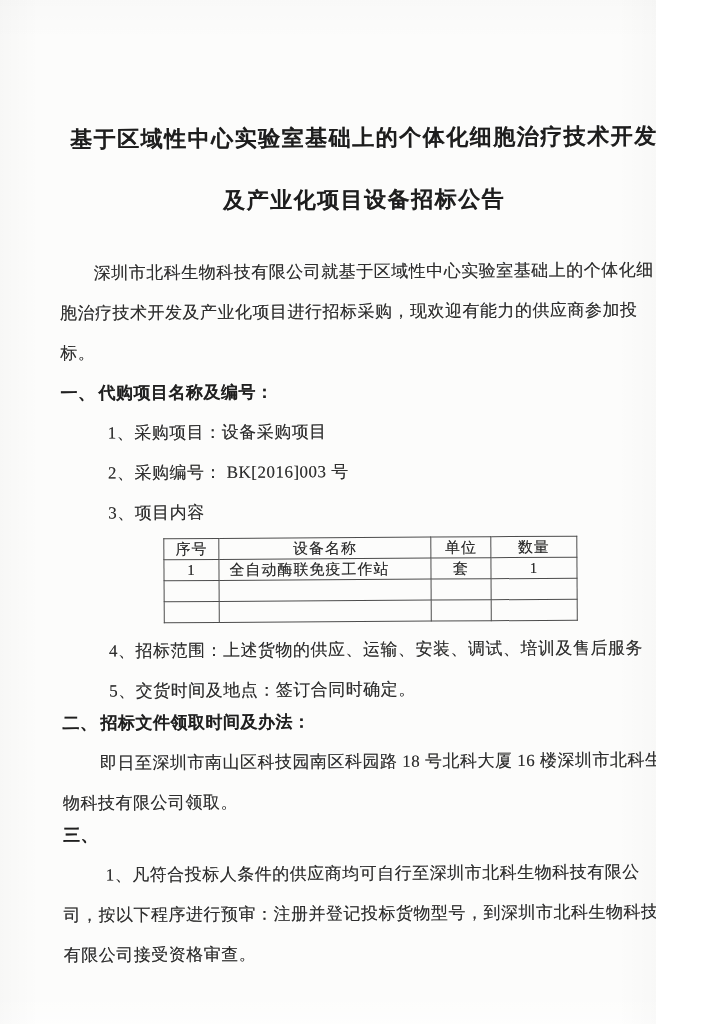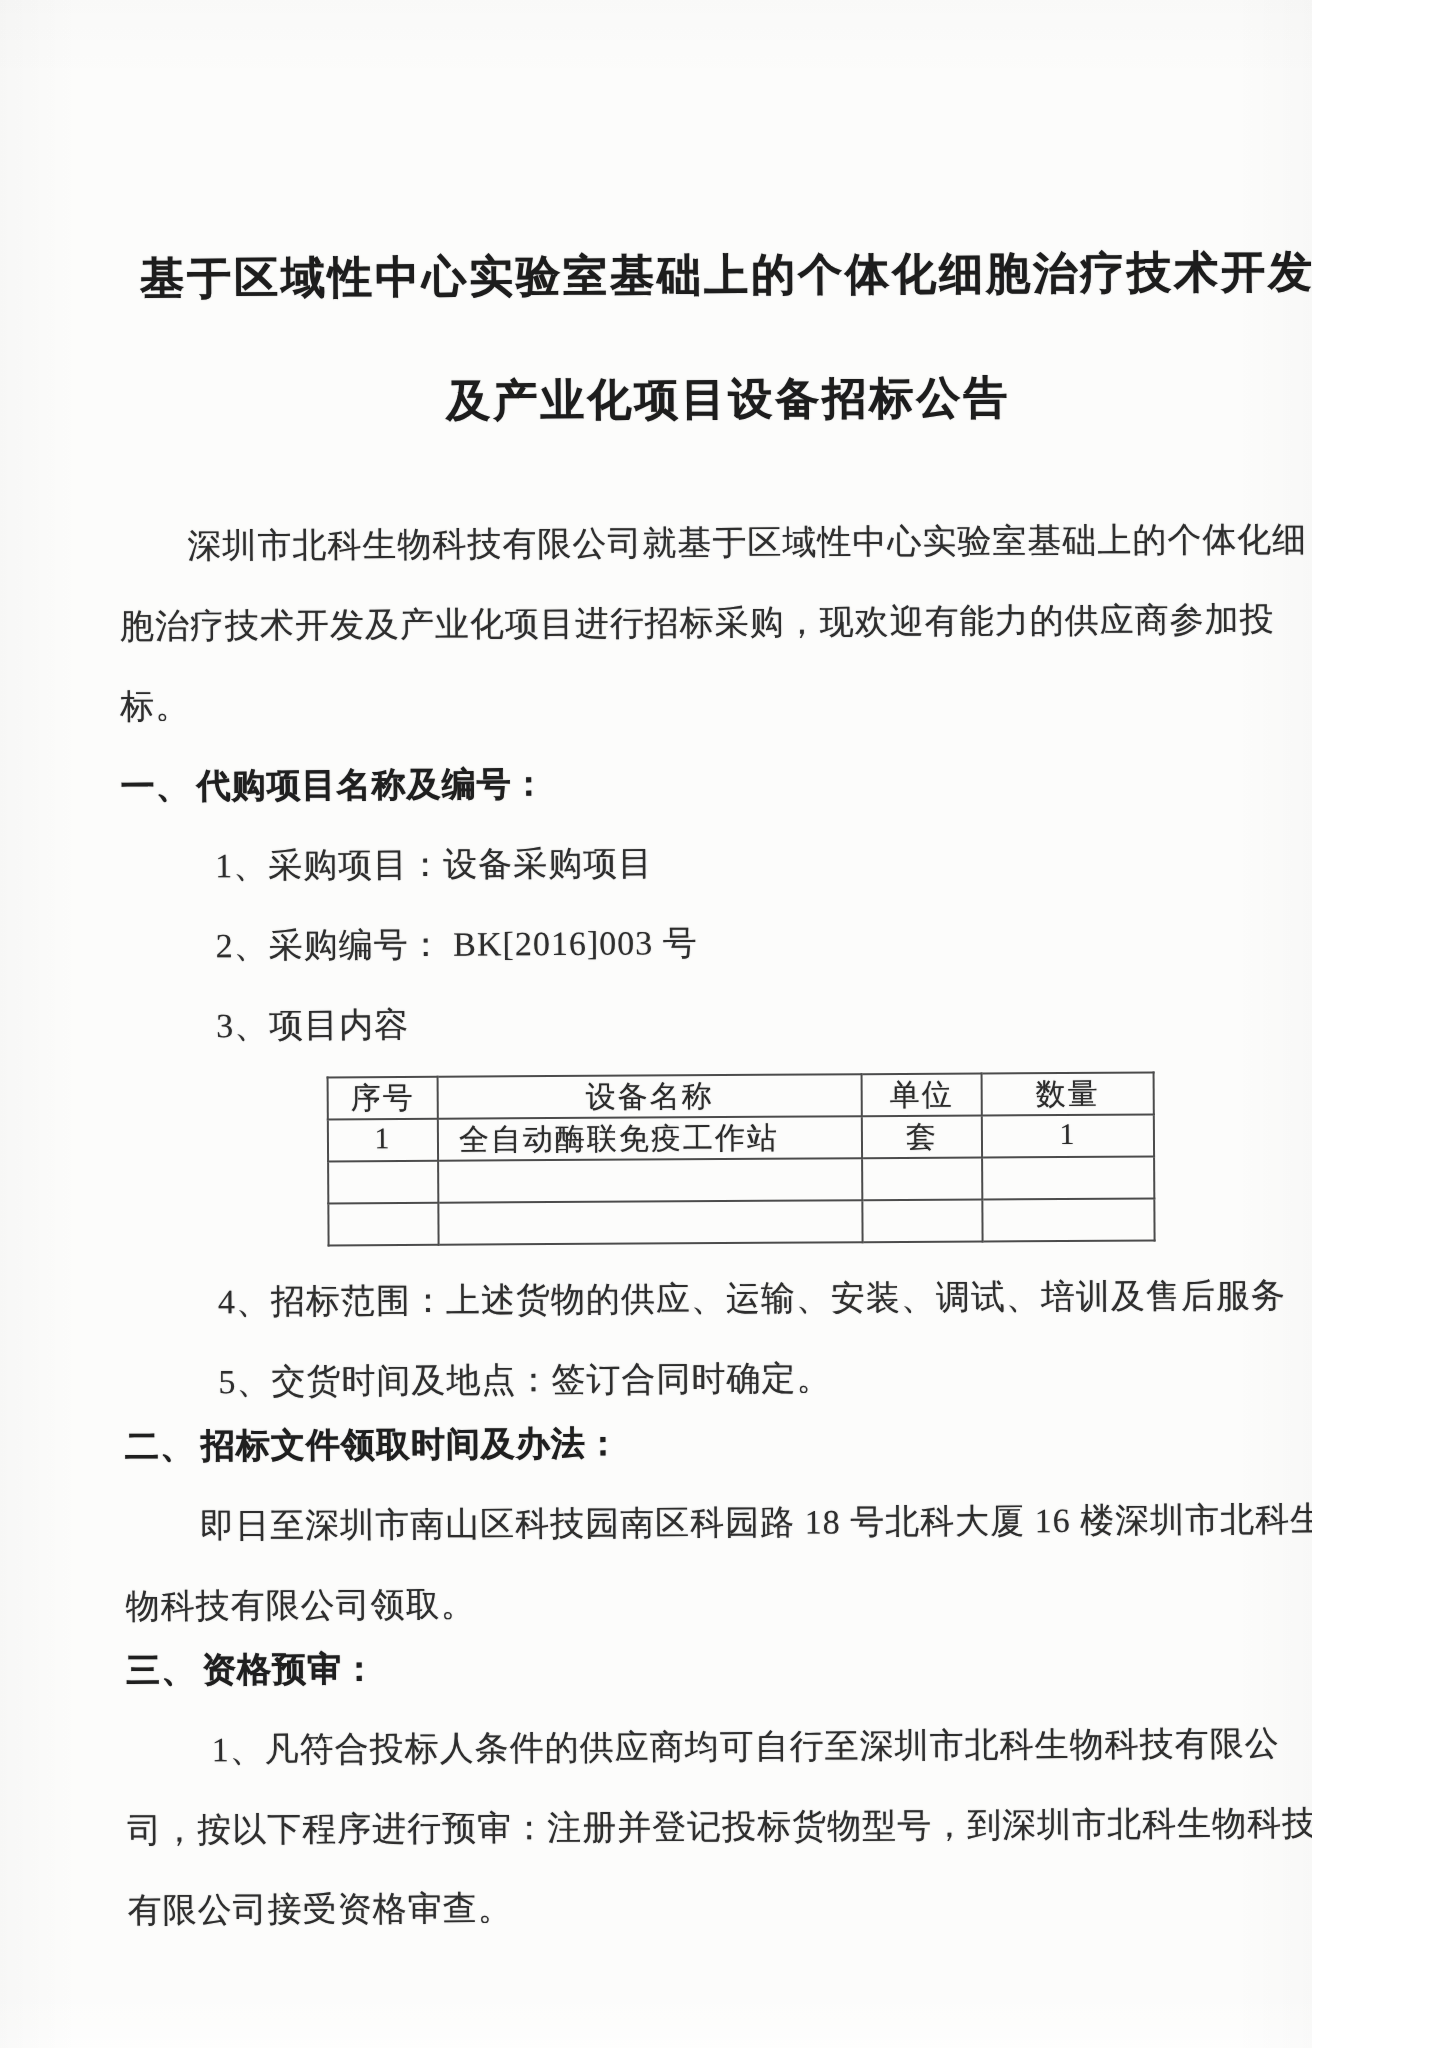--- a/index.html
+++ b/index.html
@@ -162,18 +162,17 @@
     <div class="item">5、交货时间及地点：签订合同时确定。</div>
 
     <div class="section-heading pull-up">
       <span class="sec-num">二、</span>
       <span class="sec-title">招标文件领取时间及办法：</span>
     </div>
     <p class="para">即日至深圳市南山区科技园南区科园路 18 号北科大厦 16 楼深圳市北科生物科技有限公司领取。</p>
 
     <div class="section-heading pull-up">
       <span class="sec-num">三、</span>
-      <span class="sec-title">资格预审：</span>
     </div>
     <p class="para numbered">1、凡符合投标人条件的供应商均可自行至深圳市北科生物科技有限公司，按以下程序进行预审：注册并登记投标货物型号，到深圳市北科生物科技有限公司接受资格审查。</p>
 
   </div>
 </div>
 
 </body></html>

